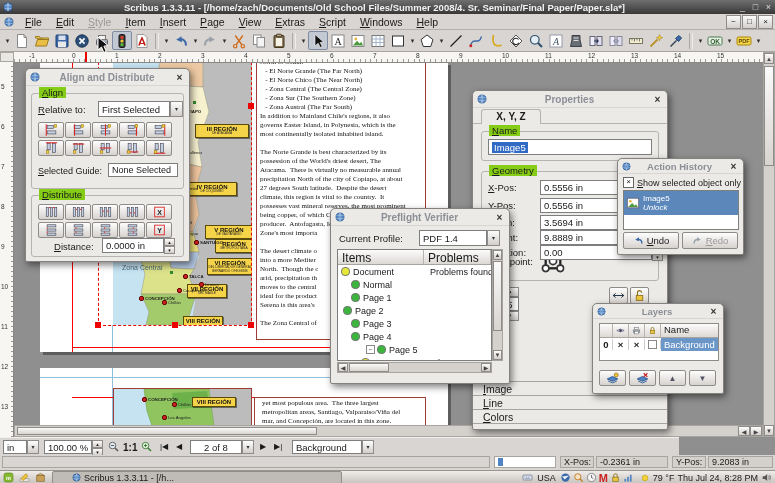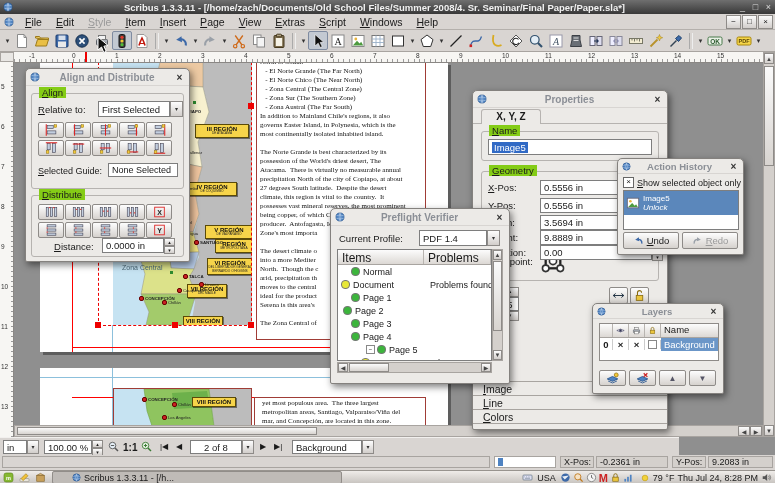--- a/index.html
+++ b/index.html
@@ -853,28 +853,28 @@
     <div class="fld" style="left:88px;top:21px;width:68px;height:16px">
         <span>PDF 1.4</span>
       </div>
     <div class="ddb" style="left:156px;top:21px;width:13px;height:16px;line-height:15px">▾</div>
     <div id="pflist">
       <div class="phead">
         <span style="width:86px">Items</span>
         <span style="flex:1">Problems</span>
       </div>
       <div id="pfrows">
-          <div class="prow" style="padding-left: 13px;">
-            <span class="bul bg"></span>
-            <span class="pit">Normal</span>
-          </div>
           <div class="prow" style="padding-left: 3px;">
             <span class="bul by"></span>
             <span class="pit">Document</span>
             <span class="ppr">Problems found</span>
+          </div>
+          <div class="prow" style="padding-left: 13px;">
+            <span class="bul bg"></span>
+            <span class="pit">Normal</span>
           </div>
           <div class="prow" style="padding-left: 13px;">
             <span class="bul bg"></span>
             <span class="pit">Page 1</span>
           </div>
           <div class="prow" style="padding-left: 5px;">
             <span class="bul bg"></span>
             <span class="pit">Page 2</span>
           </div>
           <div class="prow" style="padding-left: 13px;">

